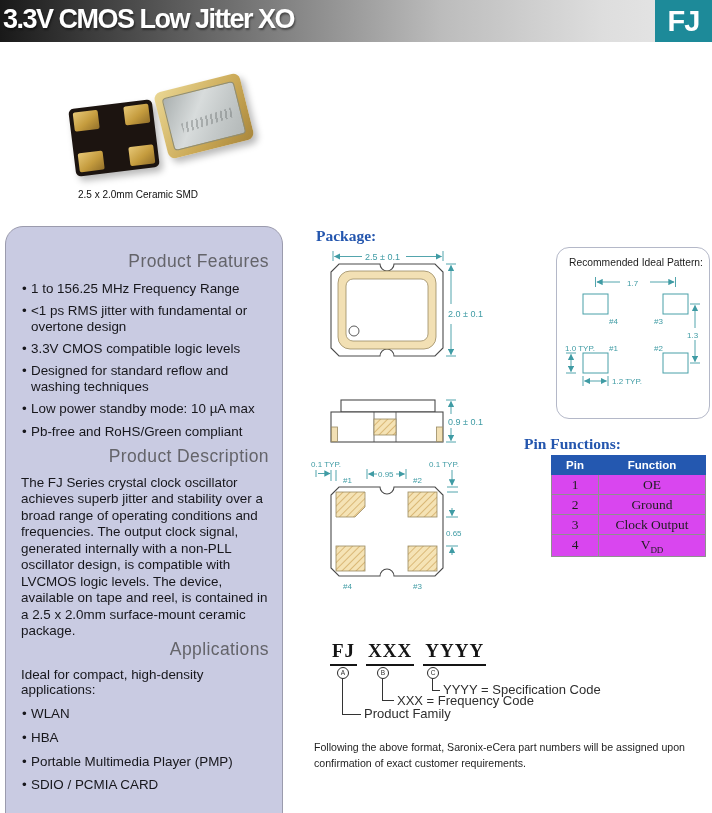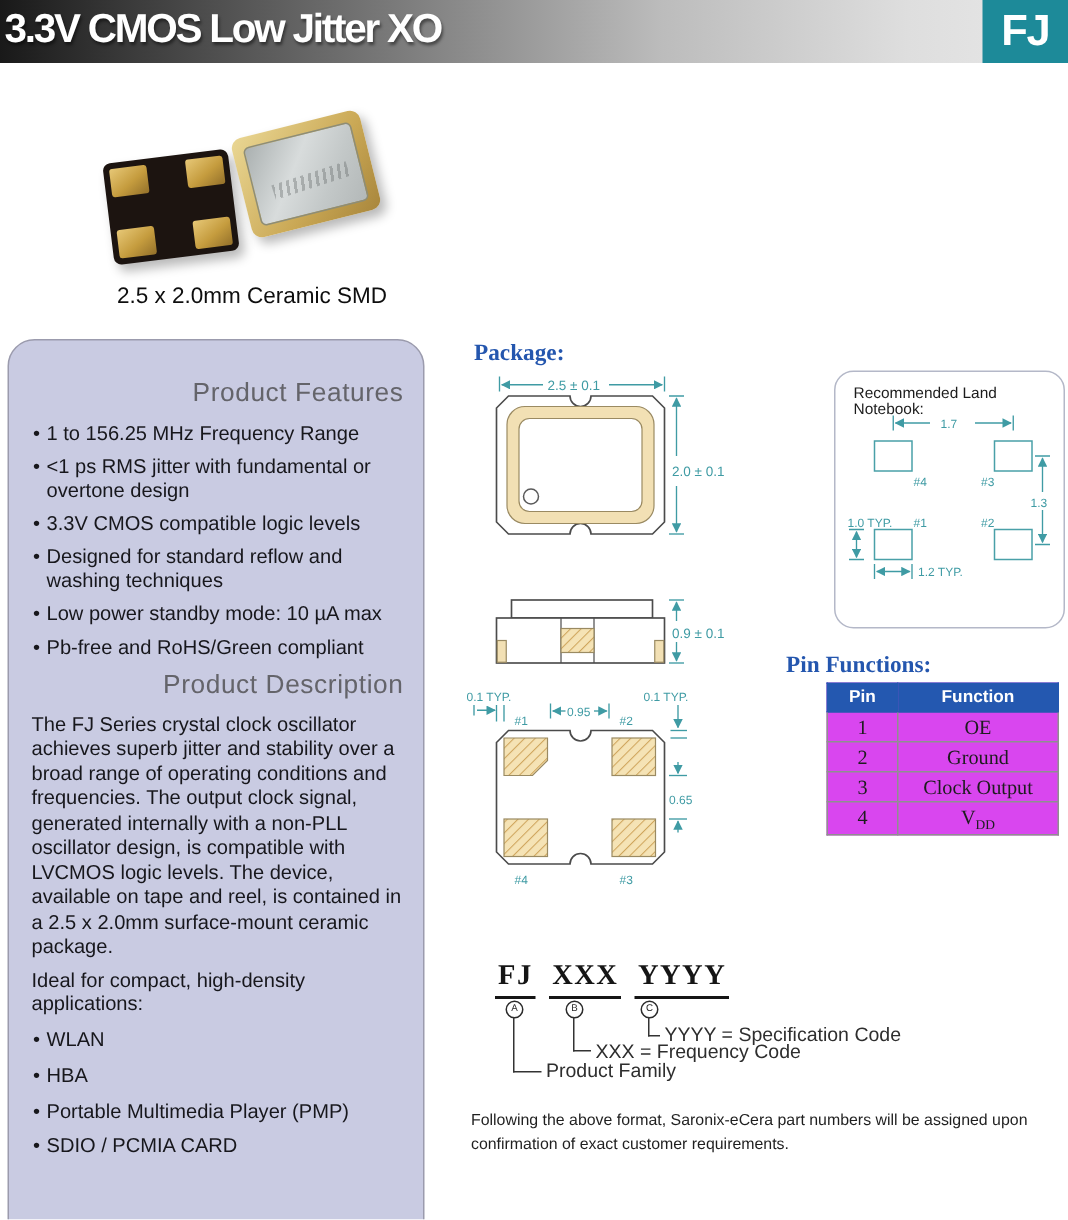--- a/index.html
+++ b/index.html
@@ -23,21 +23,21 @@
          background:linear-gradient(145deg,#e7c877 0%,#c59c3e 55%,#93702a 100%); }
   .pad.tl{left:4px;top:4px} .pad.tr{right:4px;top:4px} .pad.bl{left:4px;bottom:4px} .pad.br{right:4px;bottom:4px}
   .chip-top { position:absolute; left:100px; top:8px; width:88px; height:68px; border-radius:7px;
               background:linear-gradient(135deg,#ead794 0%,#caa855 60%,#a8863c 100%);
               transform:rotate(-14deg); box-shadow:3px 5px 7px rgba(0,0,0,.28); }
   .cavity { position:absolute; left:7px; top:7px; right:7px; bottom:7px; border-radius:4px;
             border:1px solid #8e8d76;
             background:linear-gradient(125deg,#aab0b0 0%,#d8dcdc 40%,#c3c8c8 70%,#b3b8b8 100%); }
   .mark { position:absolute; left:12px; top:26px; width:52px; height:10px; transform:rotate(-4deg);
           background:repeating-linear-gradient(100deg, rgba(90,95,95,.35) 0 2px, transparent 2px 5px); }
-  .caption { position:absolute; left:78px; top:189px; font-size:15px; color:#0e0e0e; }
+  .caption { position:absolute; left:78px; top:189px; font-size:10px; color:#0e0e0e; }
 
   
   .sidebar { position:absolute; left:5px; top:226px; width:278px; height:640px; box-sizing:border-box;
              background:#c9cbe2; border:1px solid #9b9bad; border-radius:18px;
              padding:24px 13px 0 15px; color:#17171c; }
   .sidebar h2 { margin:0; font-size:17.5px; font-weight:normal; color:#64646a; letter-spacing:.4px;text-align:right; }
   .blist { list-style:none; margin:9px 0 0 0; padding:0; font-size:13.4px; }
   .blist li { position:relative; padding-left:10px; margin-bottom:6px; line-height:1.2; }
   .blist li::before { content:"•"; position:absolute; left:1px; top:0; }
   .apps .blist li { margin-bottom:7.5px; }
@@ -129,20 +129,21 @@
       <li>3.3V CMOS compatible logic levels</li>
       <li>Designed for standard reflow and washing techniques</li>
       <li>Low power standby mode: 10 µA max</li>
       <li>Pb-free and RoHS/Green compliant</li>
     </ul>
 
     <h2 class="gap1">Product Description</h2>
     <p class="desc-p">The FJ Series crystal clock oscillator achieves superb jitter and stability over a broad range of operating conditions and frequencies. The output clock signal, generated internally with a non-PLL oscillator design, is compatible with LVCMOS logic levels. The device, available on tape and reel, is contained in a 2.5 x 2.0mm surface-mount ceramic package.</p>
 
     <div class="apps">
+      <h2 class="gap2">Applications</h2>
       <div class="apps-intro">Ideal for compact, high-density applications:</div>
       <ul class="blist">
         <li>WLAN</li>
         <li>HBA</li>
         <li>Portable Multimedia Player (PMP)</li>
         <li>SDIO / PCMIA CARD</li>
 
       </ul>
     </div>
   </aside>
@@ -233,21 +234,21 @@
         <line class="dim" x1="446" y1="517" x2="458" y2="517"></line>
         <line class="dim" x1="446" y1="546" x2="458" y2="546"></line>
         <line class="dim" x1="452" y1="508" x2="452" y2="515.5" marker-end="url(#arr)"></line>
         <line class="dim" x1="452" y1="555" x2="452" y2="547.5" marker-end="url(#arr)"></line>
         <text class="dts" x="446" y="536">0.65</text>
       </g>
     </g>
   </svg>
 
   <div class="land-box">
-    <div class="land-title">Recommended Land Notebook:</div>
+    <div class="land-title">Recommended Ideal Pattern:</div>
     <svg class="land-svg" viewBox="0 0 154 172">
       <rect class="lp" x="26" y="46" width="25" height="20"></rect>
       <rect class="lp" x="106" y="46" width="25" height="20"></rect>
       <rect class="lp" x="26" y="105" width="25" height="20"></rect>
       <rect class="lp" x="106" y="105" width="25" height="20"></rect>
       <text class="dts" x="52" y="76">#4</text>
       <text class="dts" x="97" y="76">#3</text>
       <text class="dts" x="52" y="103">#1</text>
       <text class="dts" x="97" y="103">#2</text>
 

